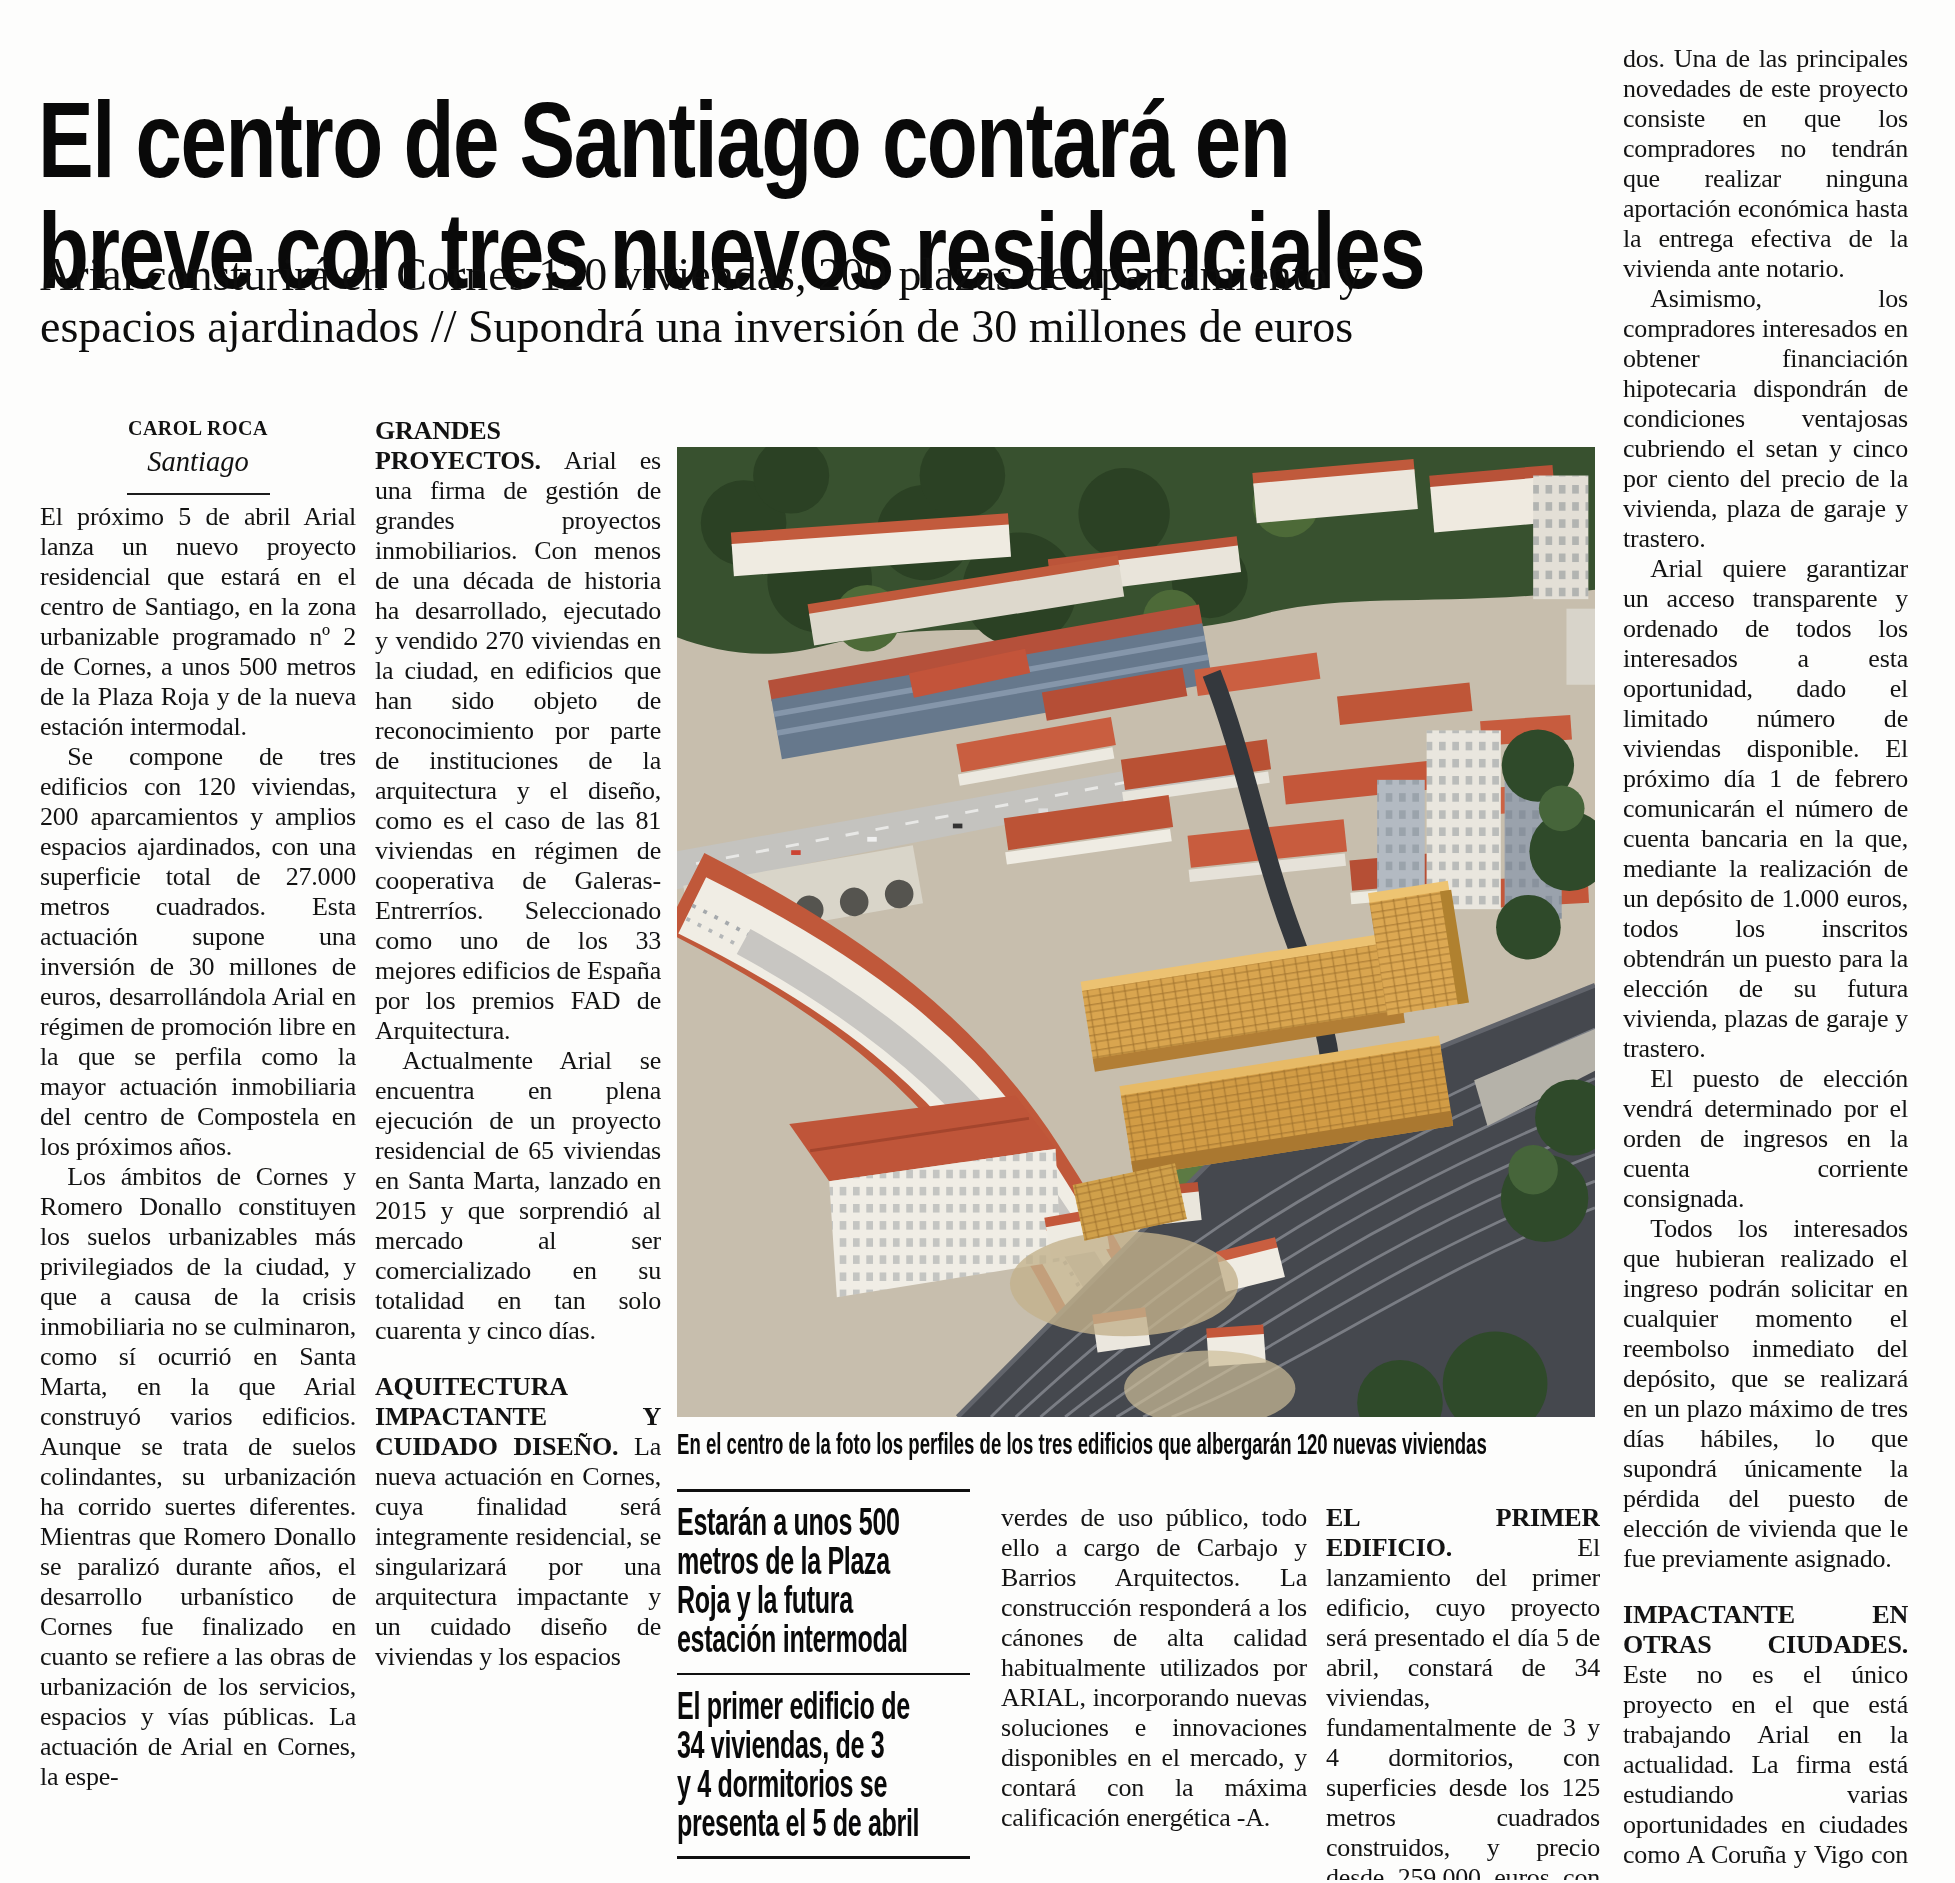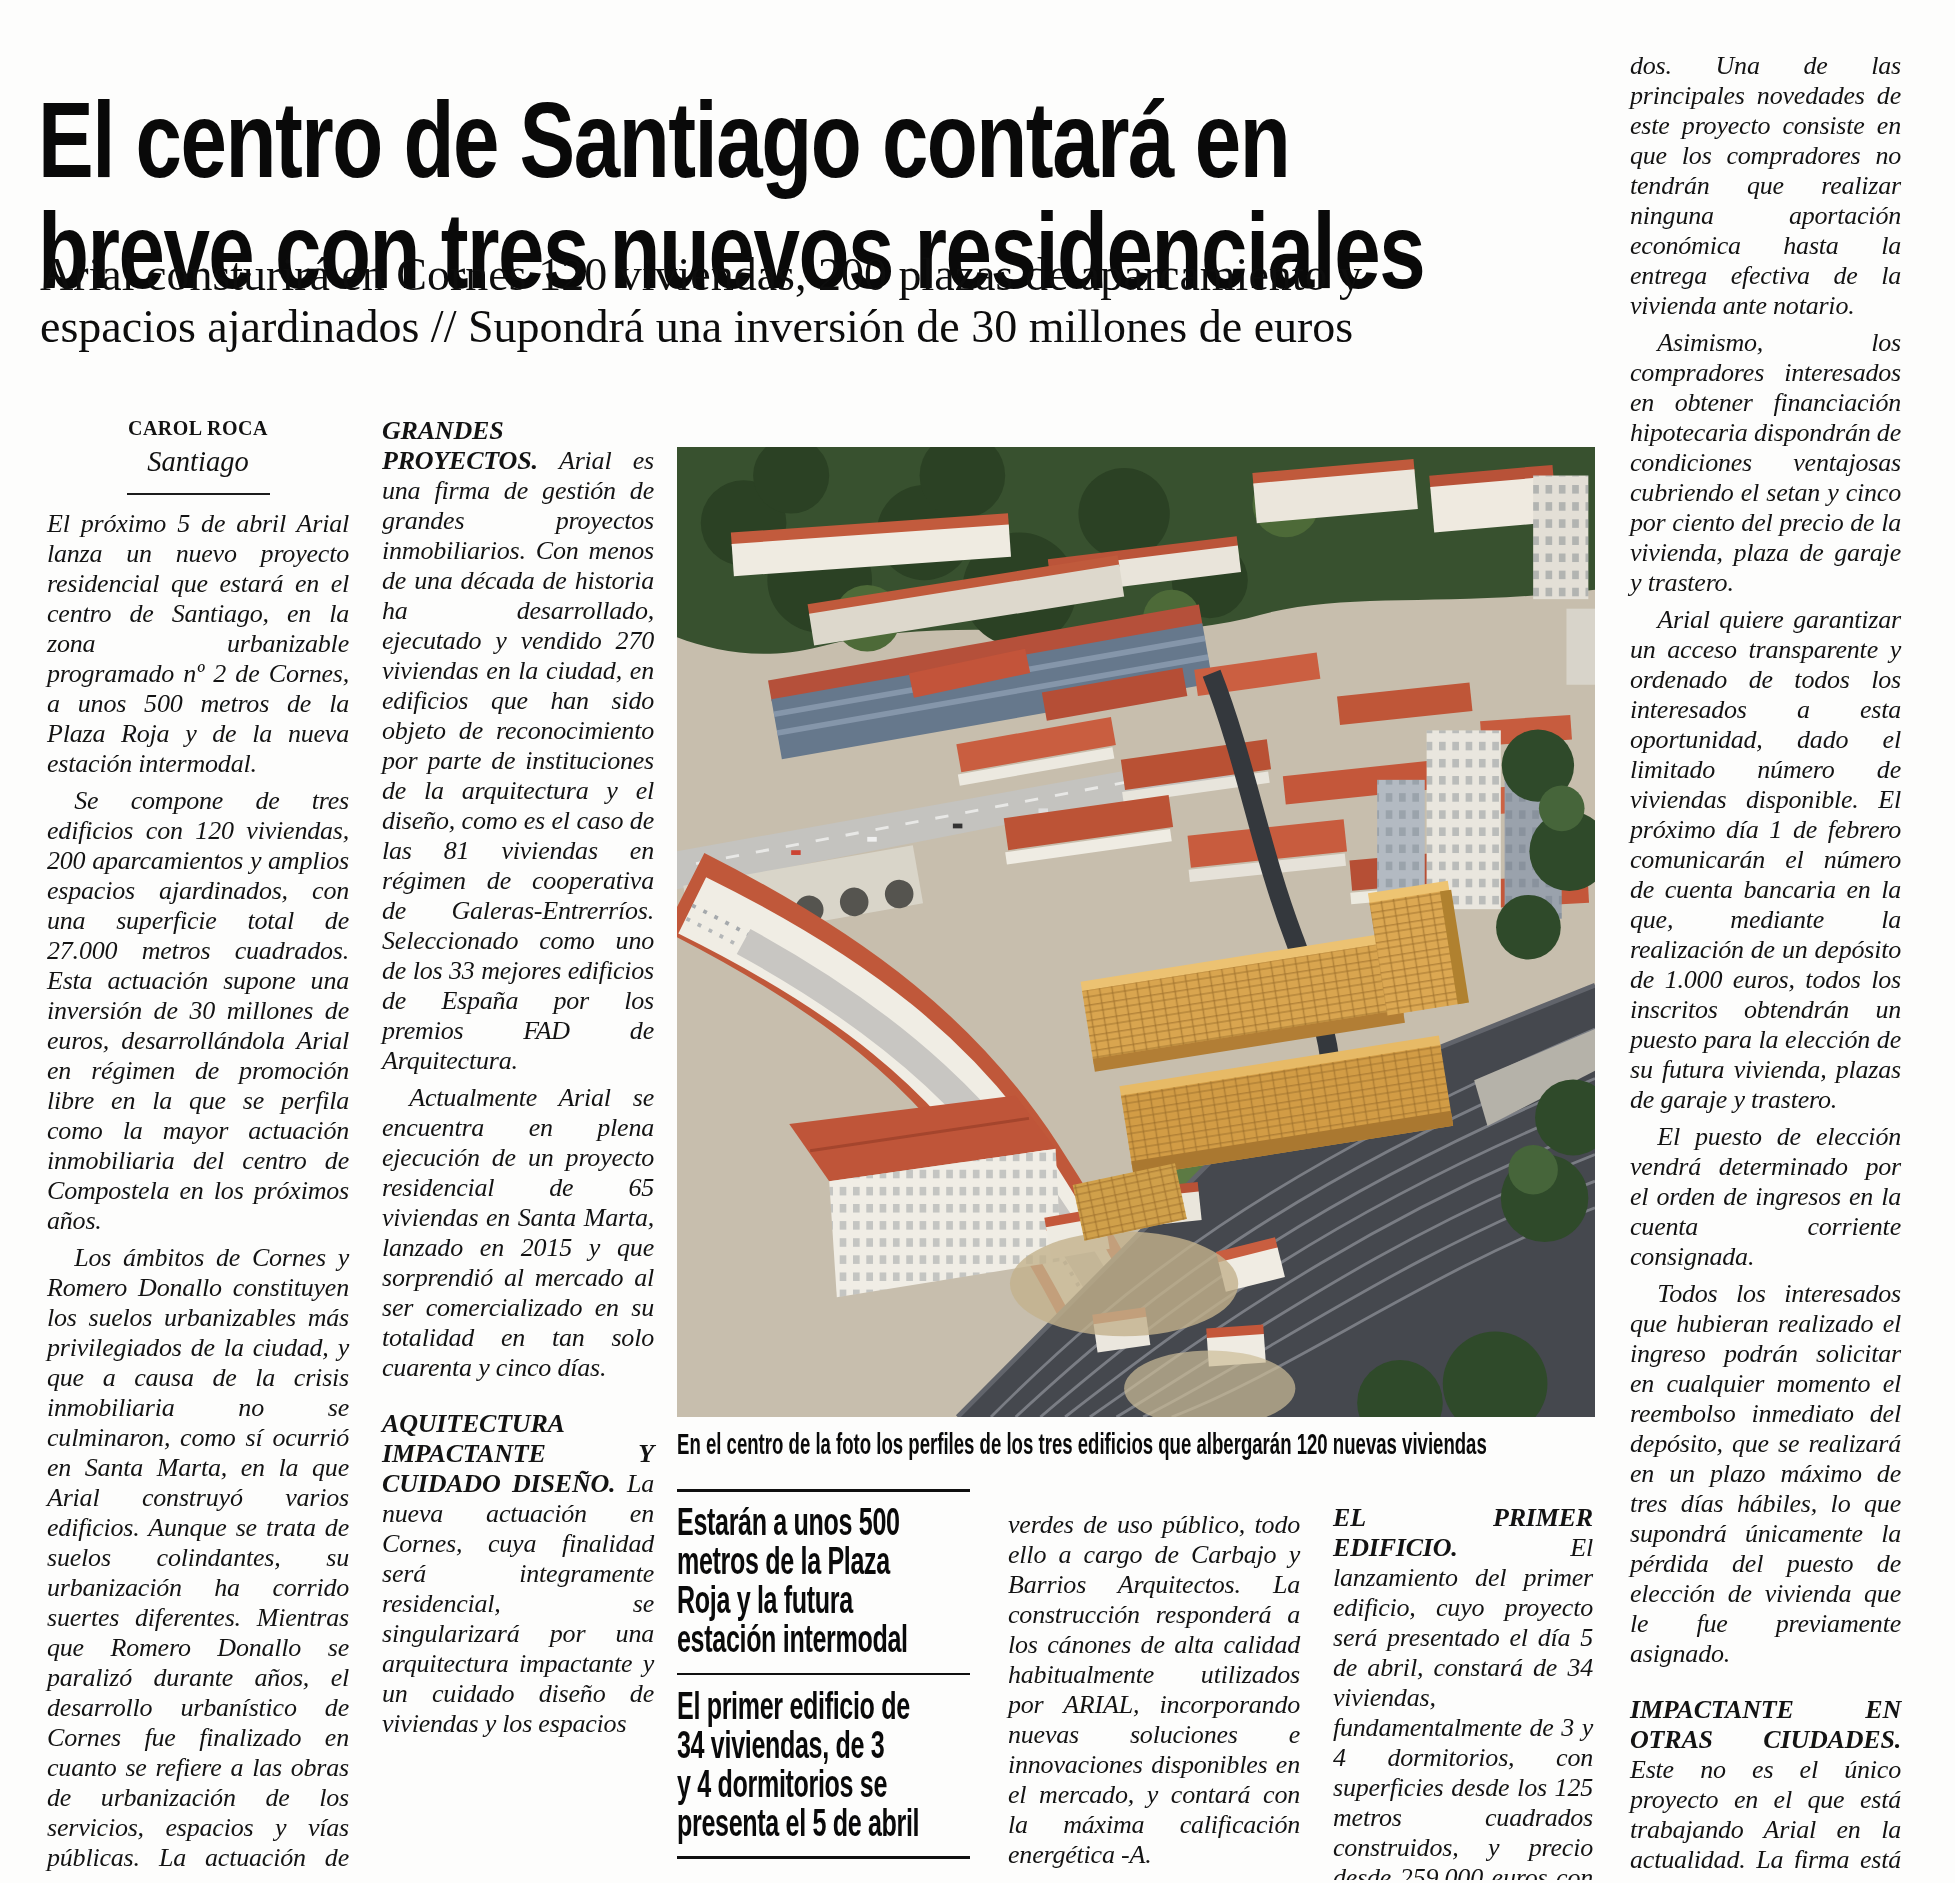--- a/index.html
+++ b/index.html
@@ -19,21 +19,21 @@
   .byline .location{font-style:italic;font-size:28.5px;margin-top:6px;}
   .byline .rule{width:143px;height:1.9px;background:#1c1c1c;margin:15px auto 0;}
 
   .bodycol{position:absolute;font-size:26px;line-height:30px;text-align:justify;
     letter-spacing:-0.2px;overflow:hidden;color:#131313;}
   #col1{left:40px;top:502px;width:316px;height:1375px;}
   #col2{left:375px;top:416px;width:286px;height:1462px;}
   #col3{left:1001px;top:1503px;width:306px;height:377px;}
   #col4{left:1326px;top:1503px;width:274px;height:377px;}
   #rightcol{left:1623px;top:44px;width:285px;height:1824px;}
-  .bodycol p{margin:7px;font-style:italic;}
+  .bodycol p{margin:0;}
   .bodycol p + p{text-indent:1.05em;}
   .bodycol p.section{text-indent:0;margin-top:26px;}
   .bodycol p.section:first-child{margin-top:0;}
 
   .photo-wrap{position:absolute;left:677px;top:447px;width:918px;height:970px;background:#c7bead;}
   .photo-wrap svg{display:block;width:100%;height:100%;}
 
   .caption{position:absolute;left:677px;top:1427px;width:1465px;
     font-family:"Liberation Sans",sans-serif;font-weight:bold;font-size:29.5px;color:#0a0a0a;
     white-space:nowrap;transform:scaleX(.63);transform-origin:0 0;}

